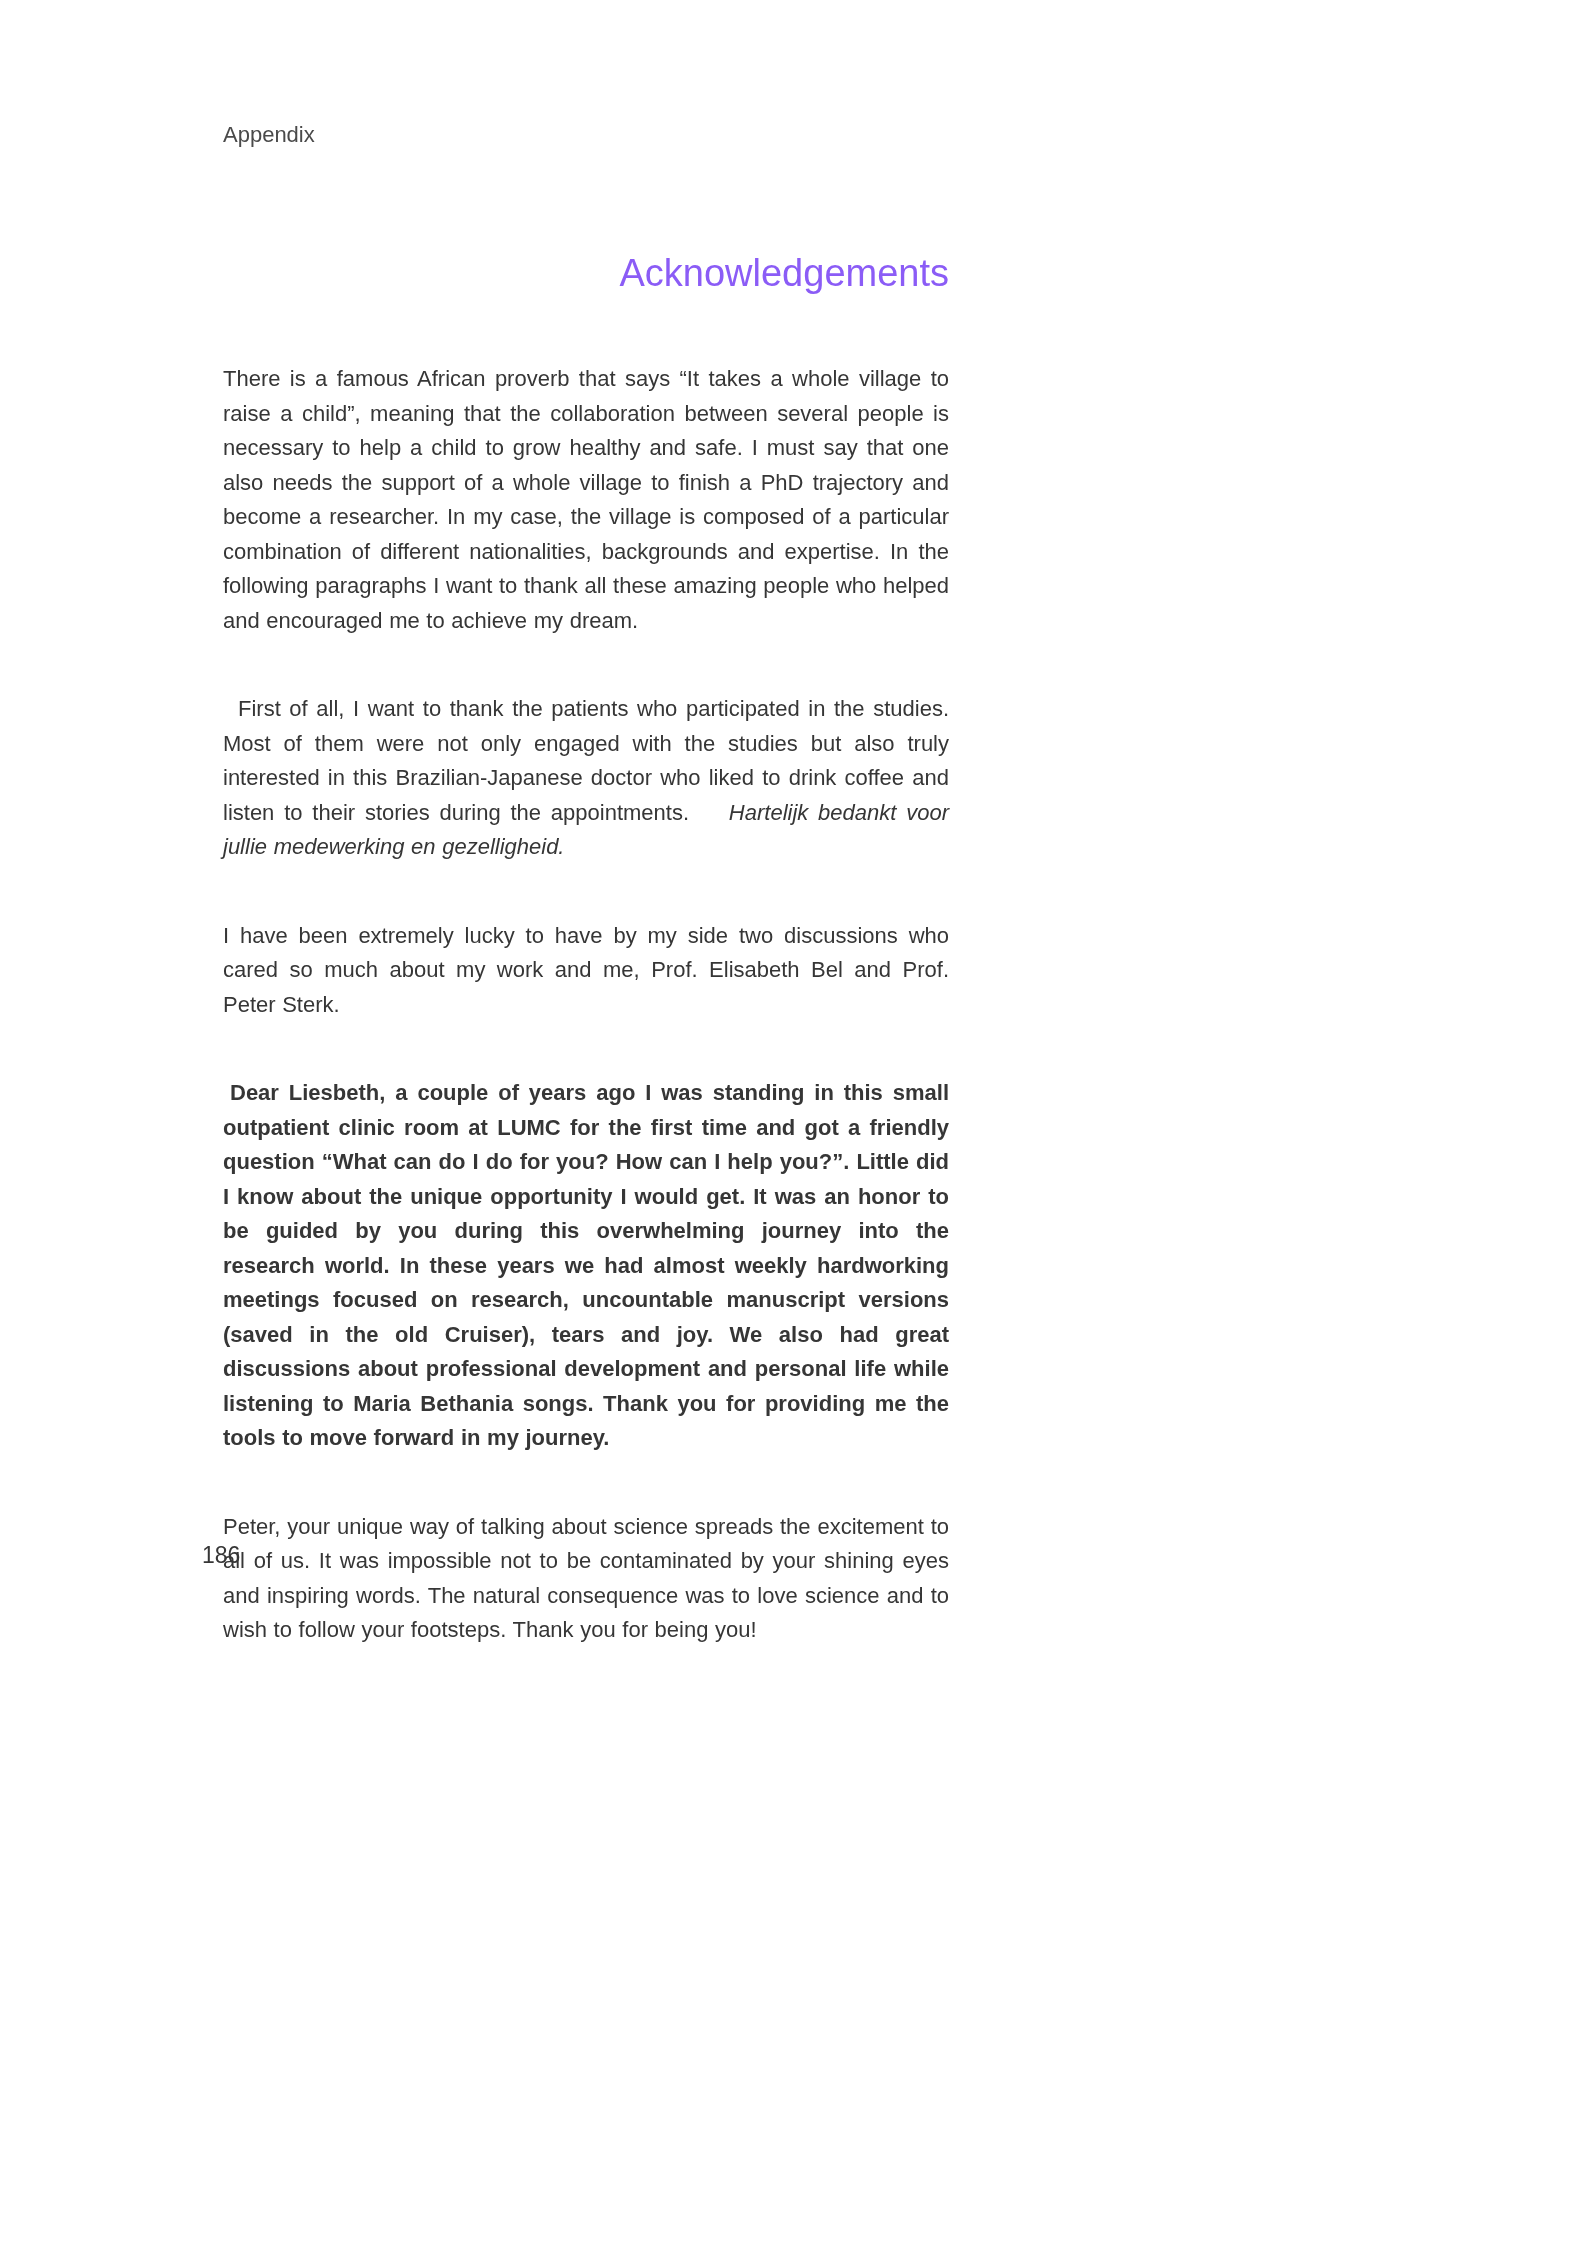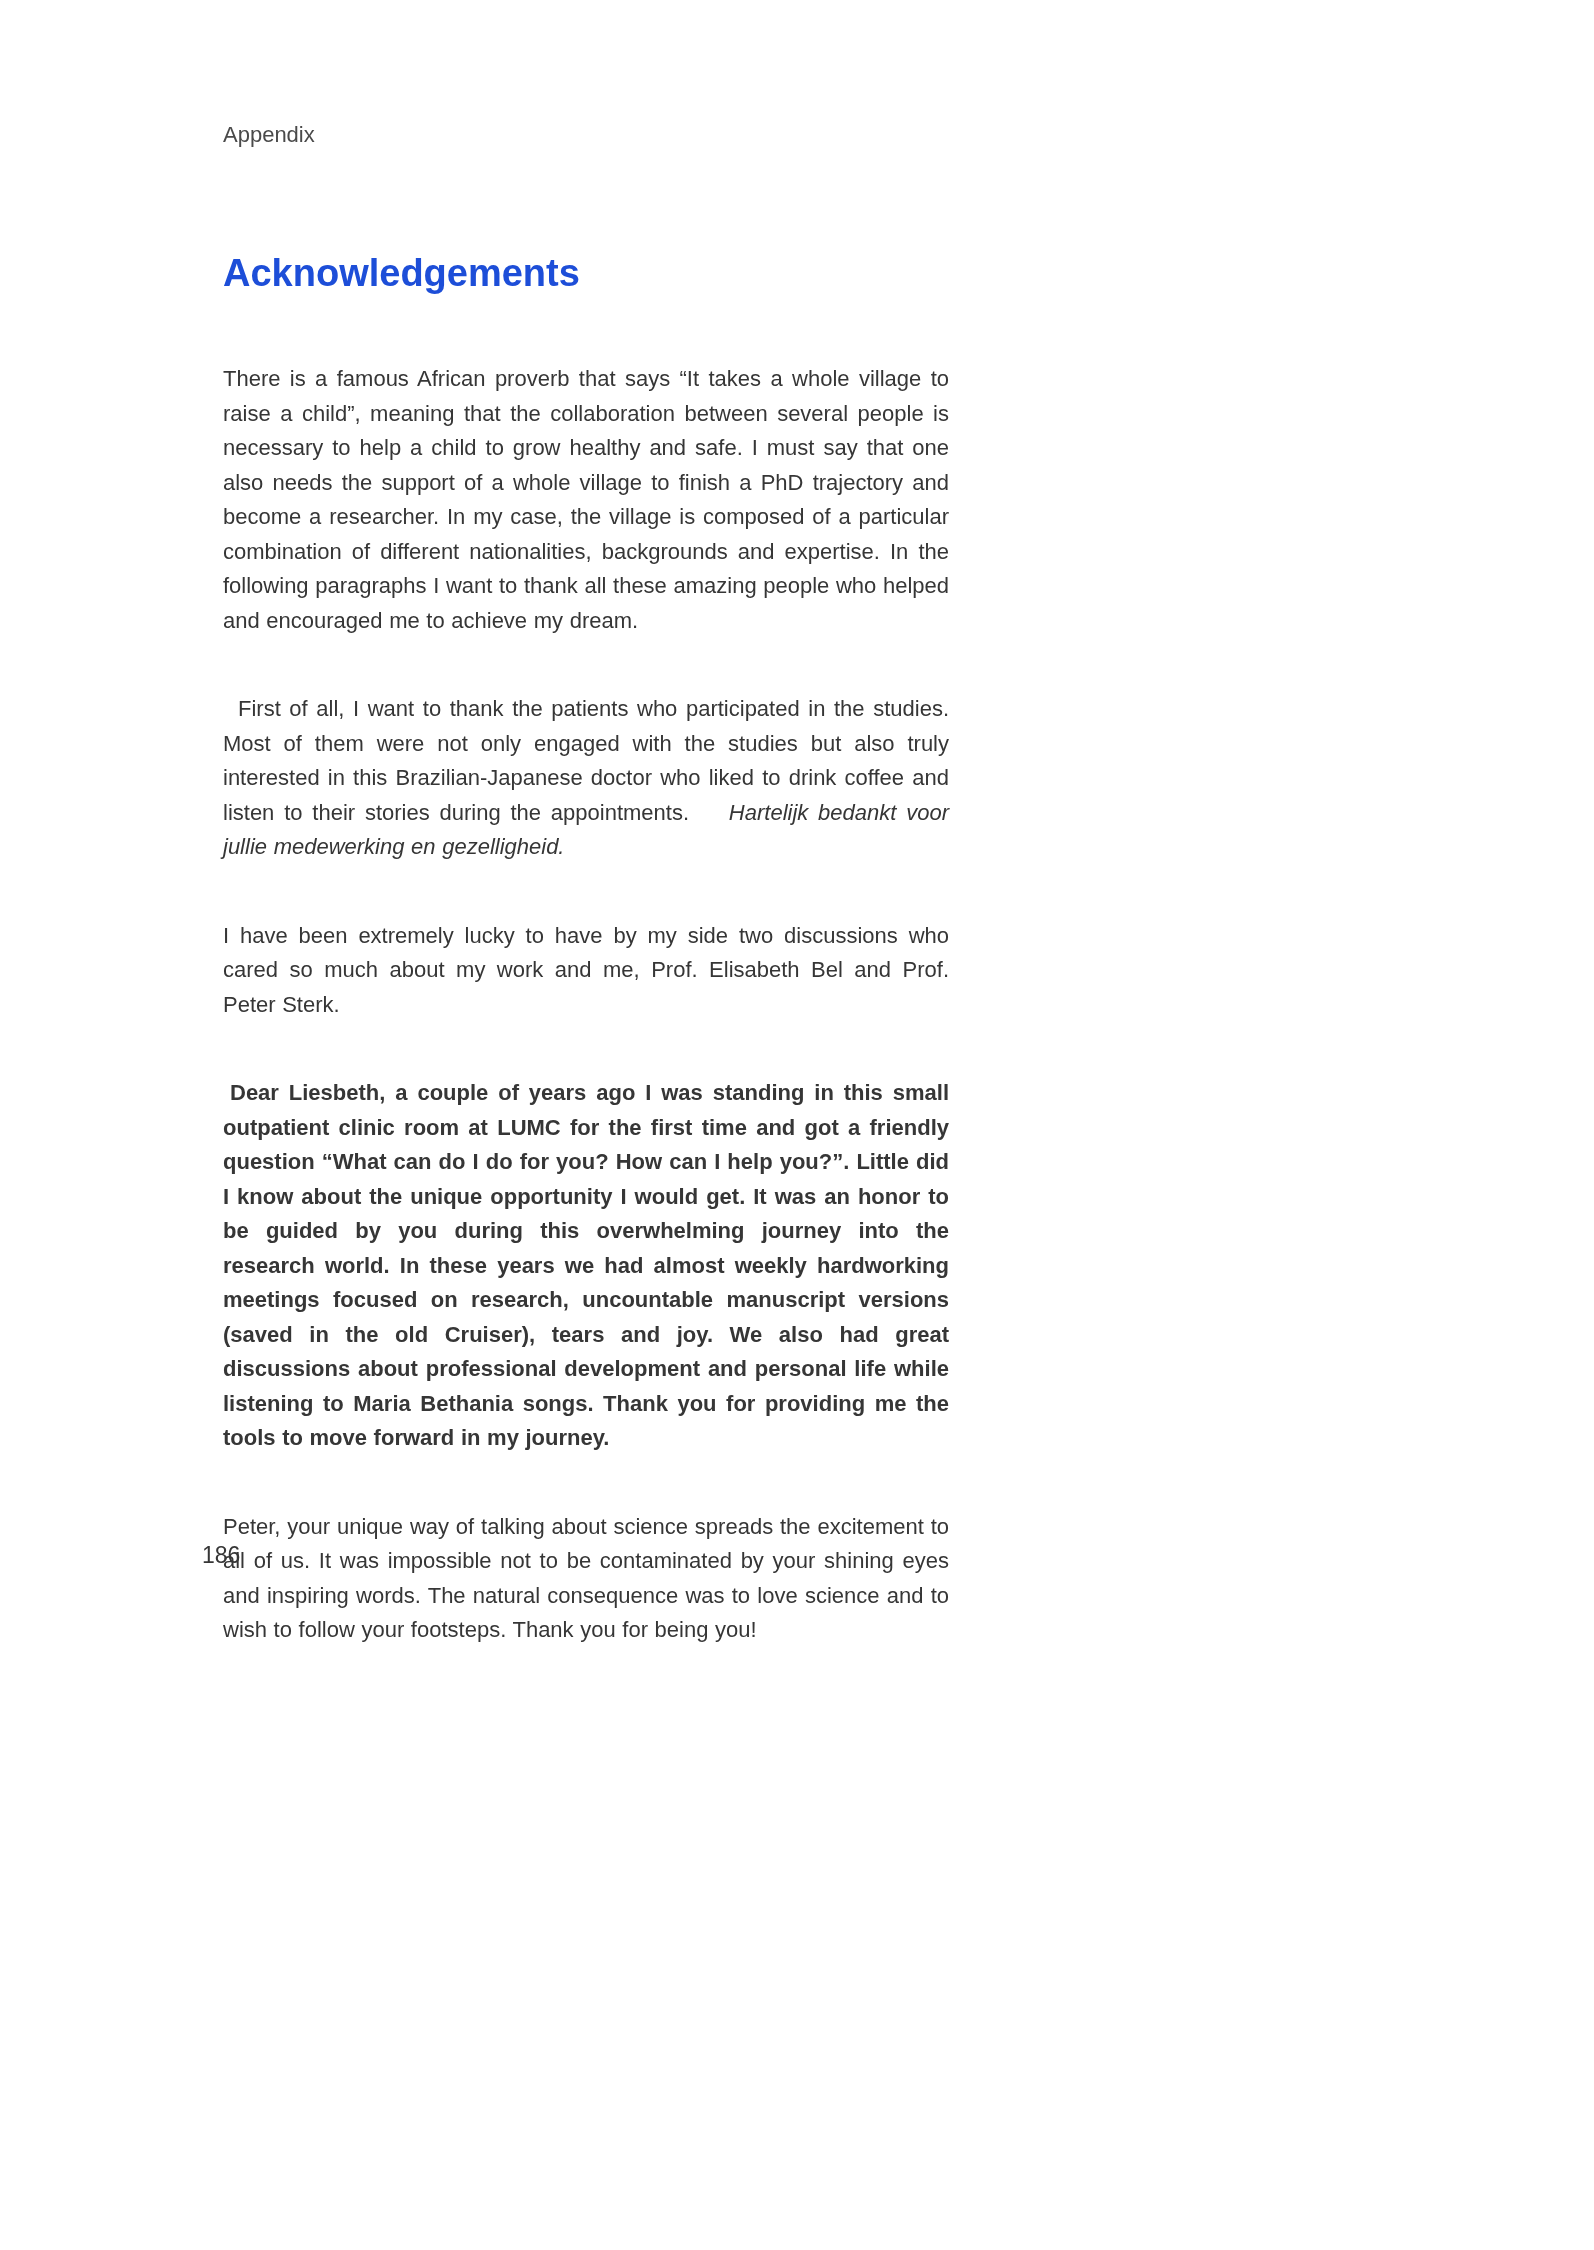--- a/index.html
+++ b/index.html
@@ -23,23 +23,24 @@
   }
   .running-header {
     font-size: 22px;
     line-height: 26px;
     color: #4a4a4a;
   }
   .title {
     margin-top: 72px;
     font-size: 38px;
     line-height: 46px;
-    font-weight: 700;
-    color: #1d4ed8;
+    font-weight: 400;
+    color: #8b5cf6;
     font-family: "Liberation Sans", sans-serif;
+    text-align: right;
   }
   .body-par {
     margin-top: 24px;
     font-size: 22px;
     line-height: 34.5px;
     text-align: justify;
     color: #363636;
     word-spacing: 0.5px;
   }
   .title + .body-par { margin-top: 36px; }

